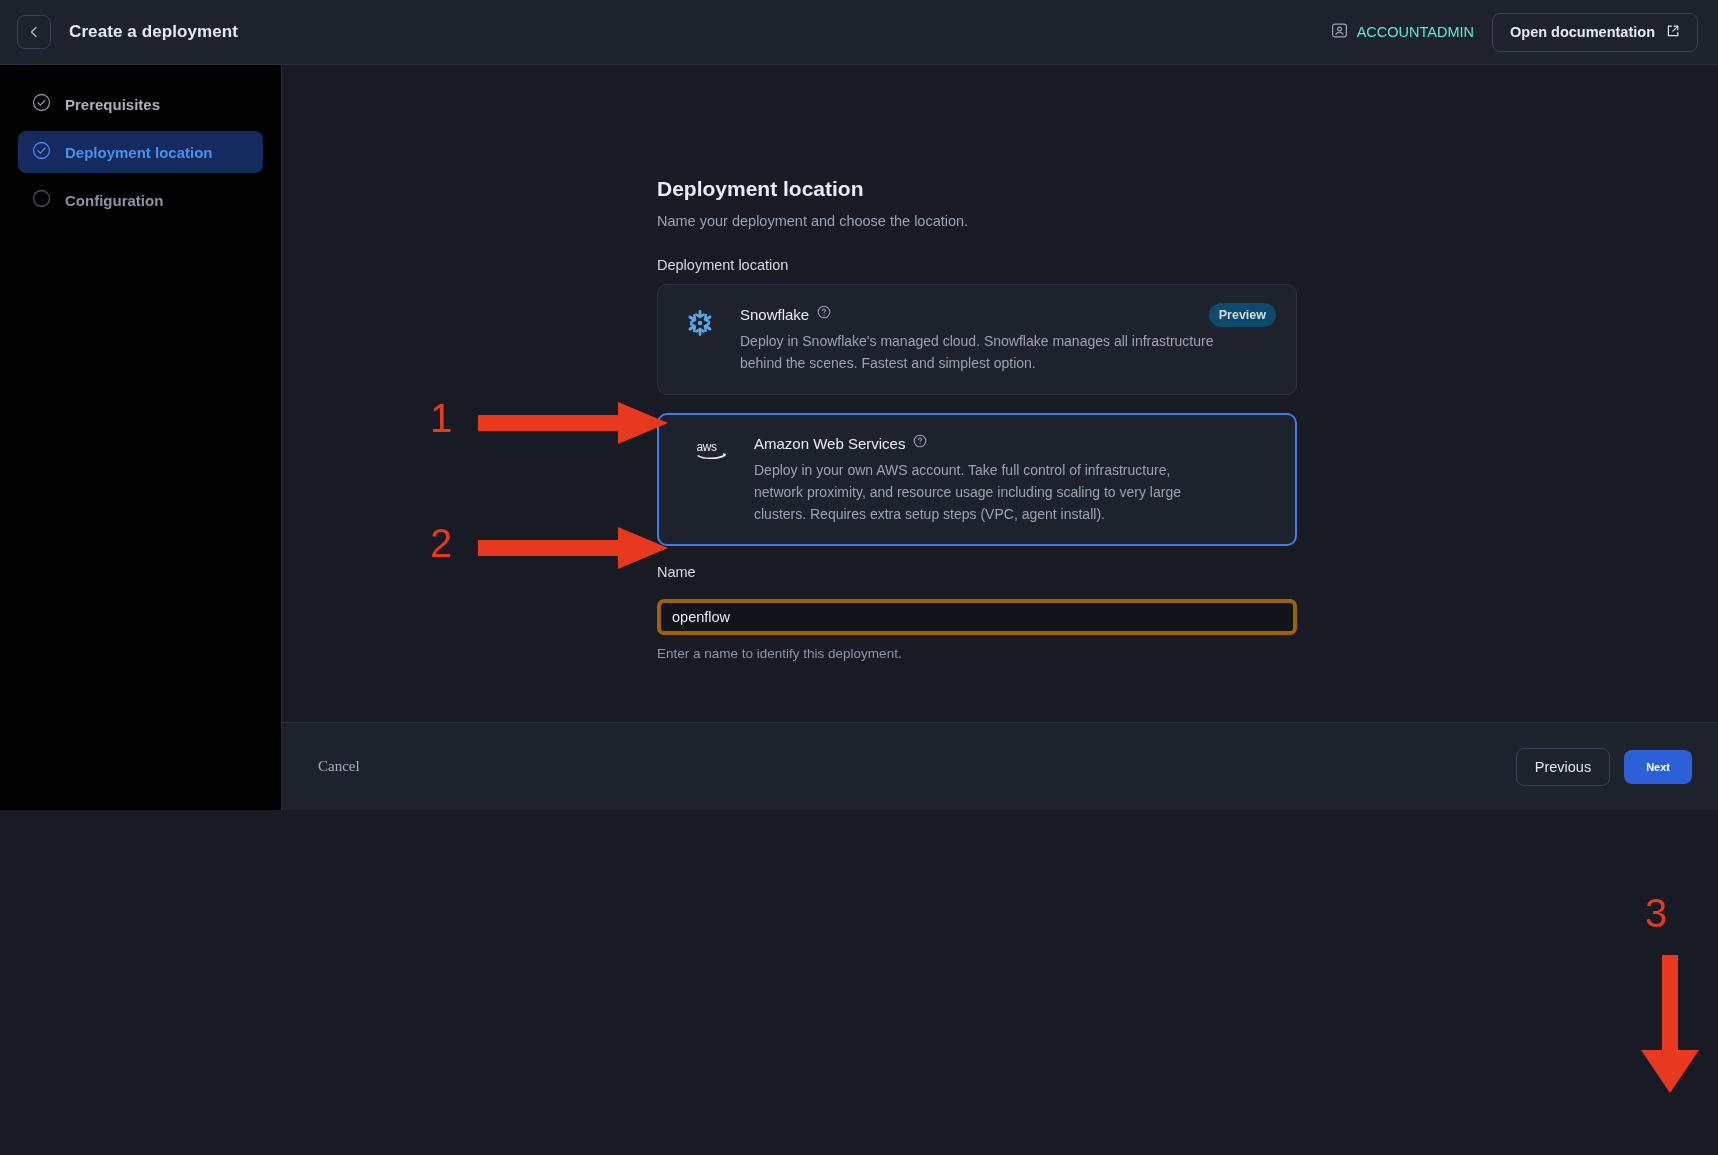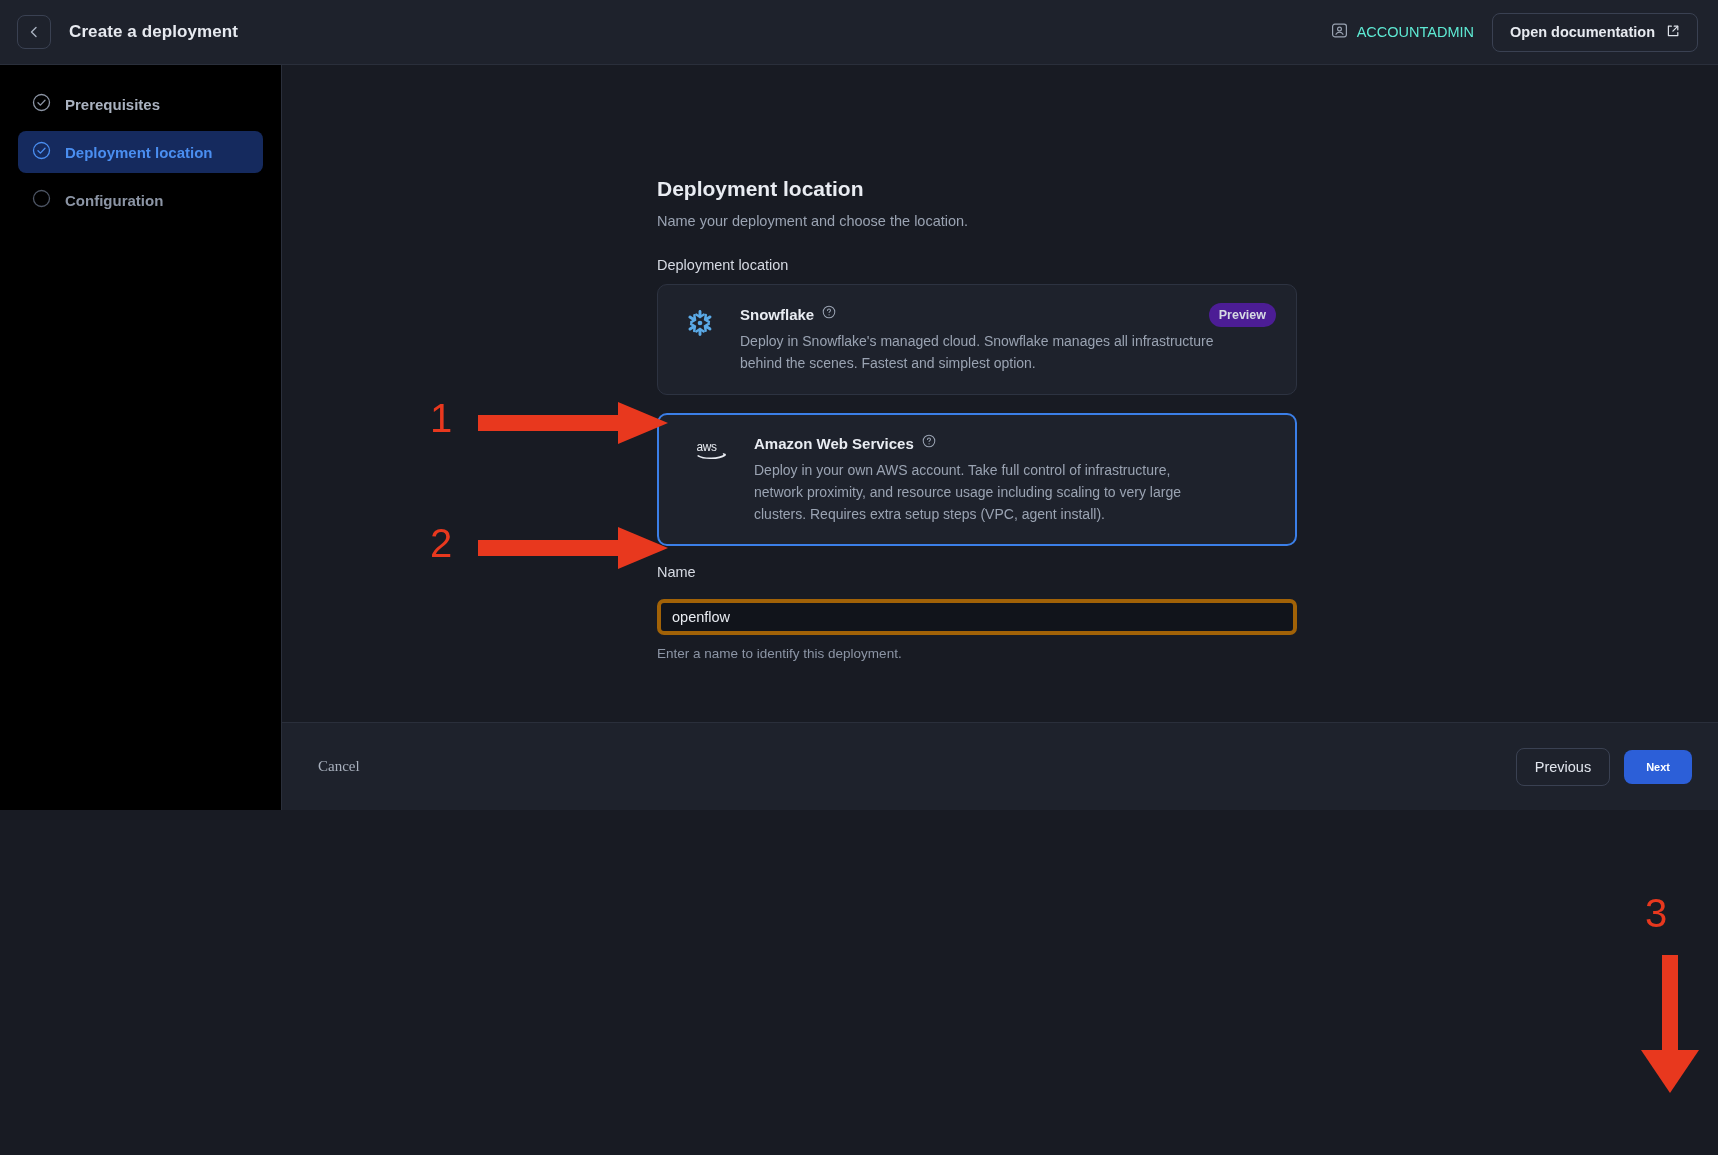--- a/index.html
+++ b/index.html
@@ -179,33 +179,33 @@
   }
   .opt-body { flex: 1; min-width: 0; padding-right: 60px; }
   .opt-title-row {
     display: flex;
     align-items: center;
     gap: 8px;
     margin-bottom: 8px;
   }
   .opt-title {
     font-size: 15px;
-    font-weight: bold;
+    font-weight: normal;
     color: #e9ecf2;
   }
   .opt-desc {
     font-size: 14px;
     line-height: 1.55;
     color: #9aa3b2;
   }
   .badge {
     position: absolute;
     top: 18px;
     right: 20px;
-    background: #4c1d95;
+    background: #0c4a6e;
     color: #d6dae3;
     font-size: 12.5px;
     font-weight: bold;
     padding: 5px 10px;
     border-radius: 12px;
   }
 
   .name-input {
     width: 100%;
     height: 36px;

